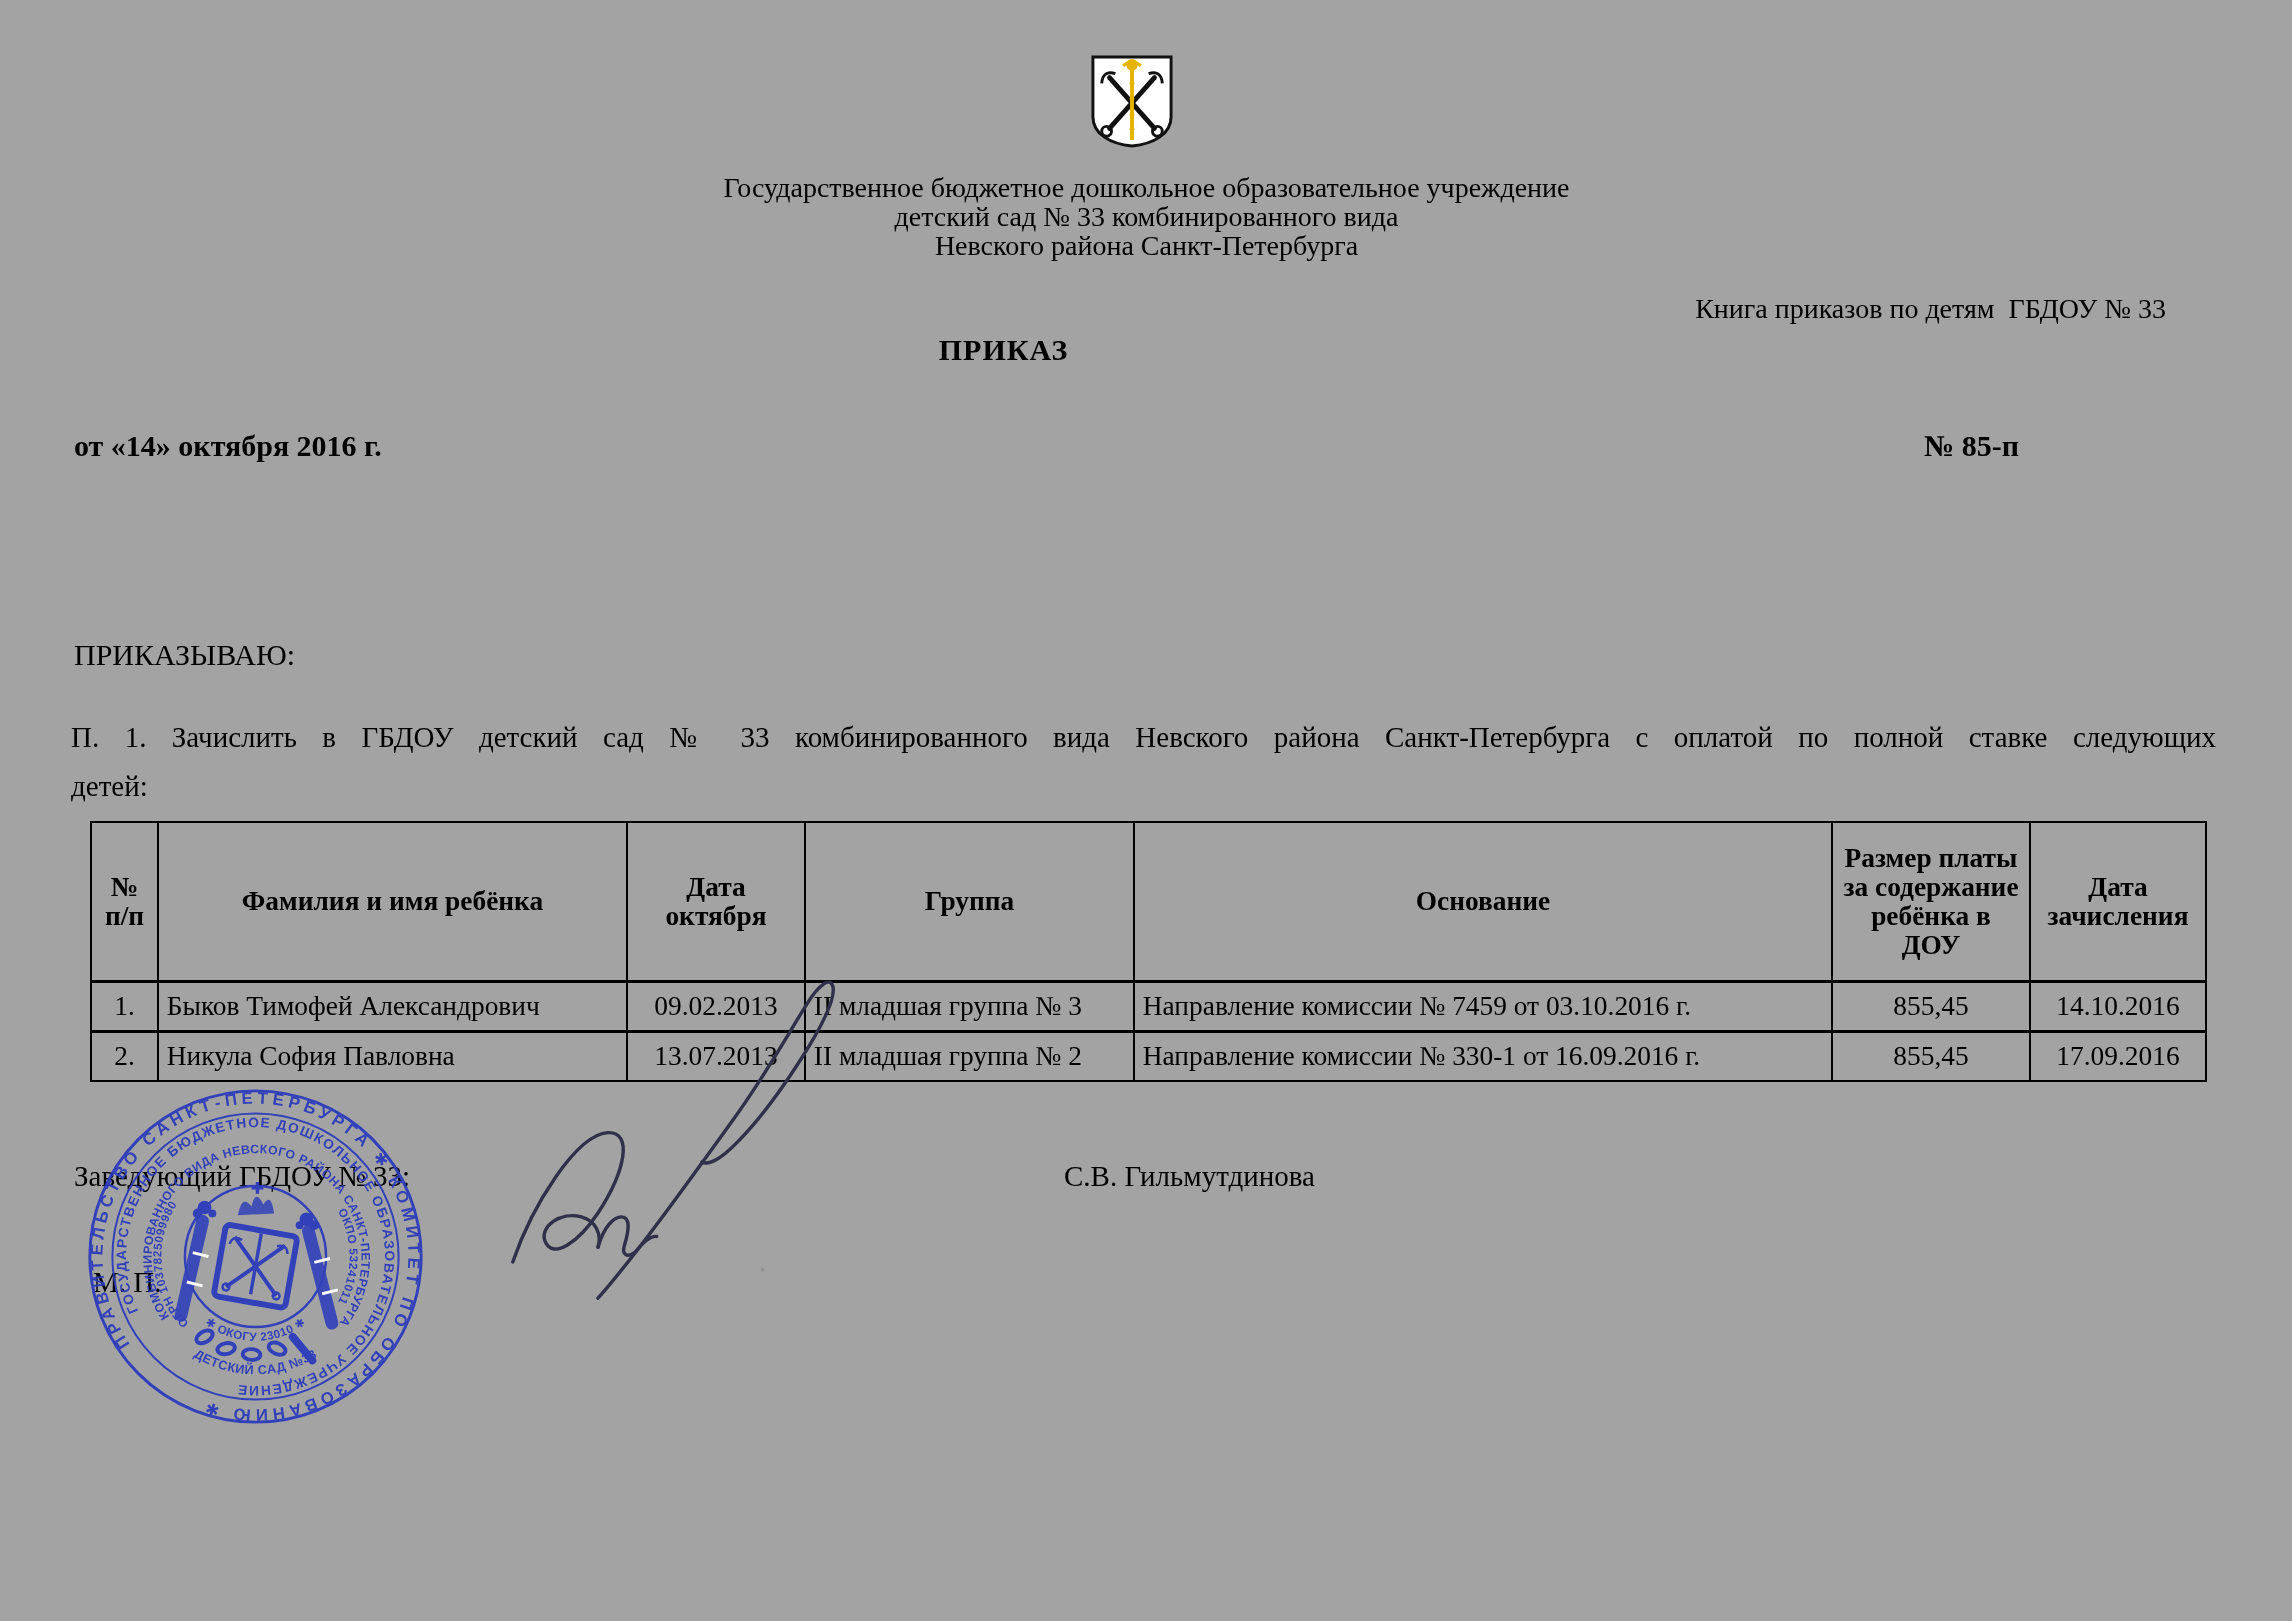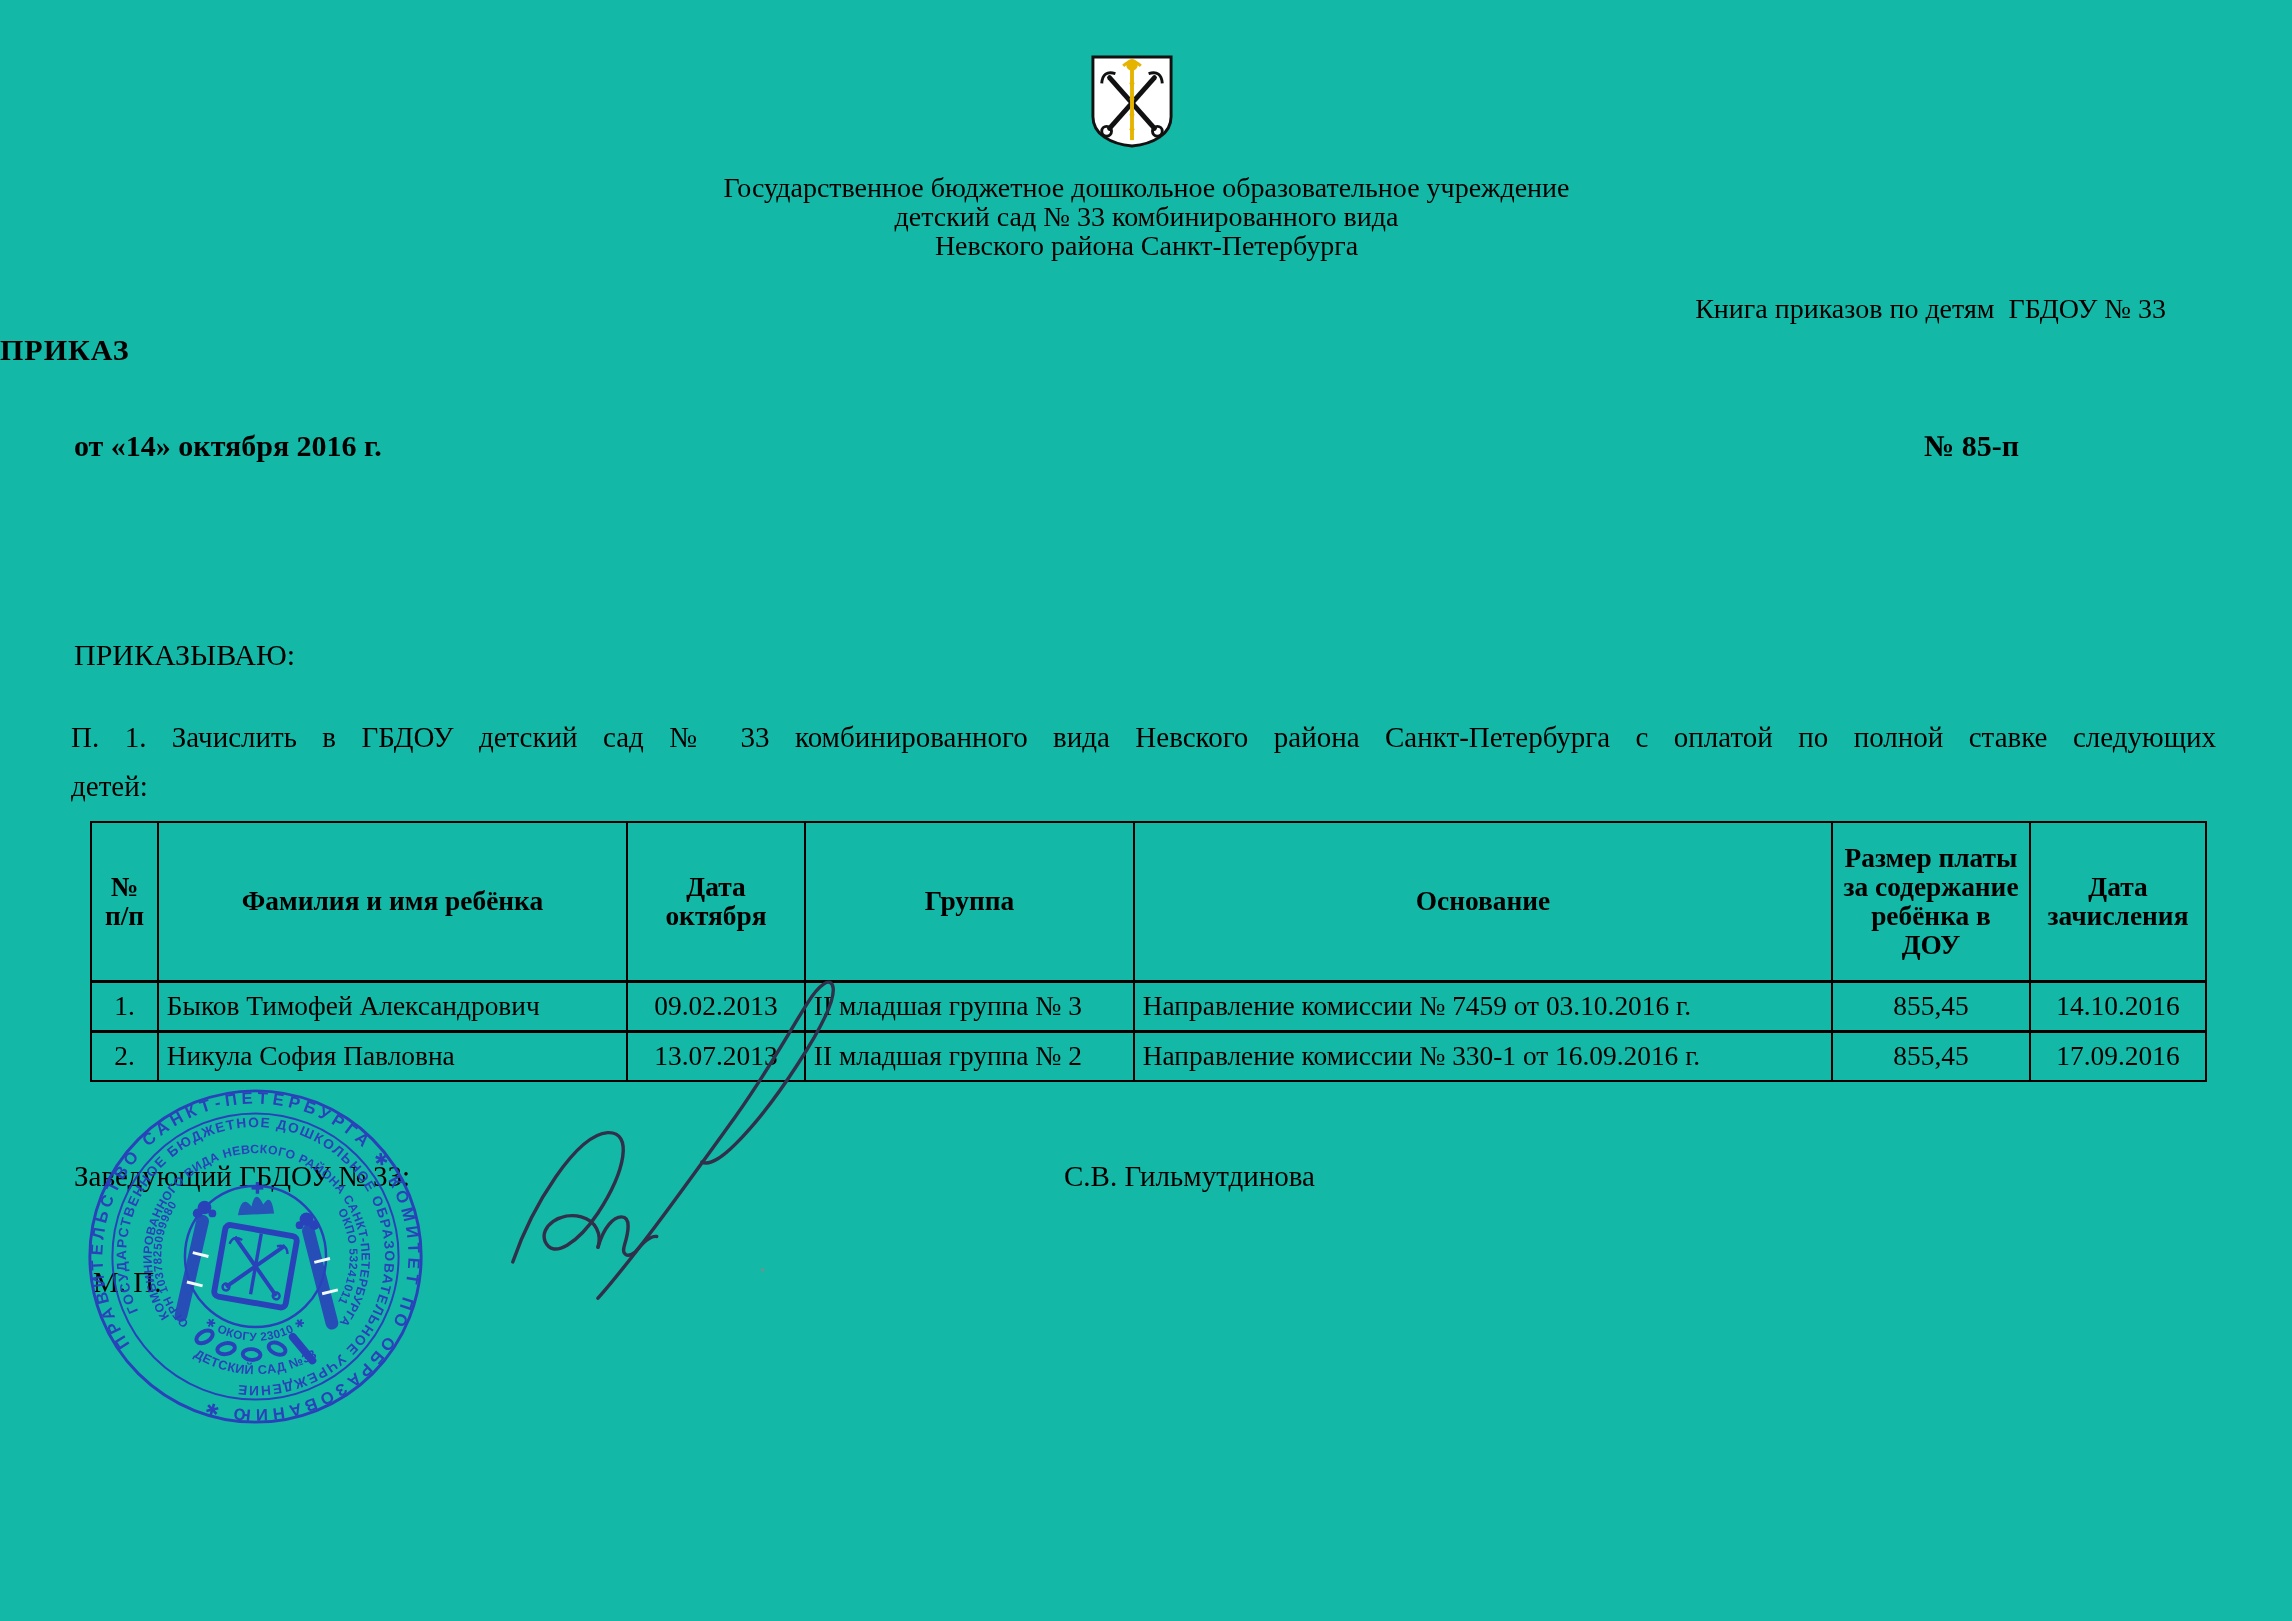--- a/index.html
+++ b/index.html
@@ -1,27 +1,27 @@
 <!DOCTYPE html>
 <html><head>
 <meta charset="utf-8">
 <style>
   html,body{margin:0;padding:0;background:#888;}
   .page{
-    position:relative; width:2293px; height:1621px; background:#14b8a6;
+    position:relative; width:2293px; height:1621px; background:#a3a3a3;
     font-family:"Liberation Serif","DejaVu Serif",serif; color:#000;
     overflow:hidden;
   }
   .abs{position:absolute;}
 
   
   .org-header{top:173px; left:0; width:2293px; text-align:center;
     font-size:28px; line-height:29px;}
   .book-label{top:293px; right:127px; font-size:28px; white-space:pre;}
-  .doc-title{top:333px; left:0; width:2007px; text-align:left;
+  .doc-title{top:333px; left:0; width:2007px; text-align:center;
     font-size:30px; font-weight:bold; letter-spacing:1px;}
   .date-line{top:429px; left:74px; font-size:30px; font-weight:bold;}
   .order-number{top:429px; left:1924px; font-size:30px; font-weight:bold;}
 
   .subject{top:490px; left:71px; width:1022px; font-size:29px;
     font-weight:bold; line-height:42px;}
   .jline{text-align:justify; text-align-last:justify;}
   .command-word{top:638px; left:74px; font-size:30px;}
   .paragraph{top:713px; left:71px; width:2145px; font-size:29px; line-height:49px;}
 

